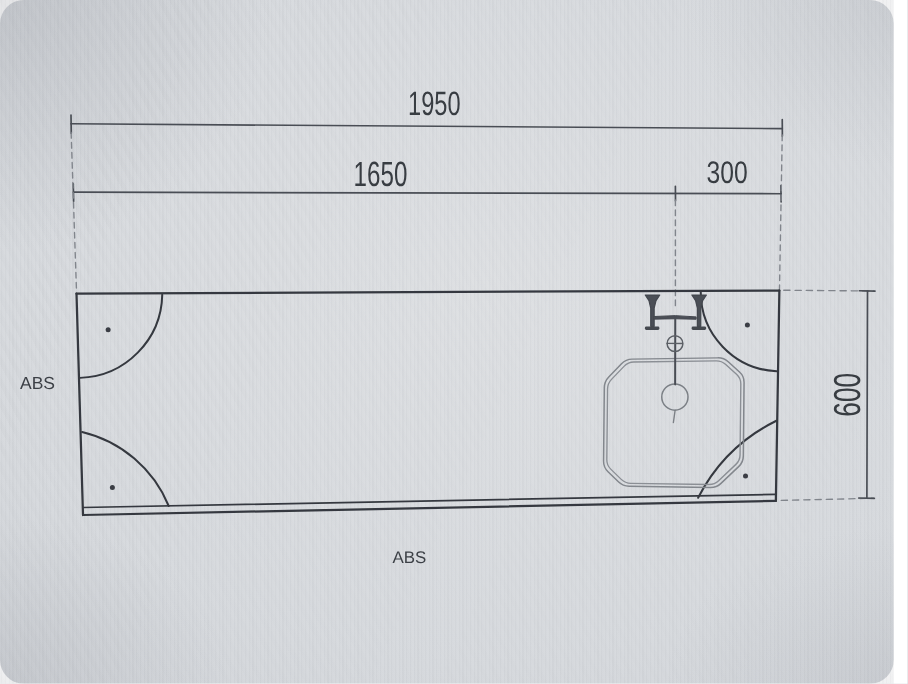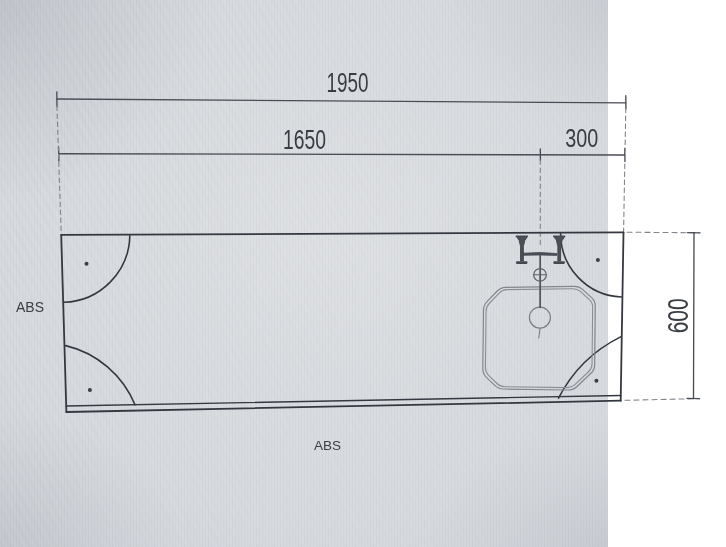--- a/index.html
+++ b/index.html
@@ -1,20 +1,21 @@
 <!DOCTYPE html>
 <html><head>
 <meta charset="utf-8">
 <style>
   html,body{margin:0;padding:0;}
   body{width:726px;height:547px;overflow:hidden;font-family:"Liberation Sans",sans-serif;}
-  .stage{position:relative;width:608px;height:547px;
+  .stage{position:relative;width:715px;height:547px;
     background:
       radial-gradient(130% 120% at 54% 42%, rgba(222,224,227,0.9) 0%, rgba(214,217,221,0.85) 45%, rgba(200,203,208,0.9) 85%, rgba(188,191,197,0.95) 100%),
       #d2d5d9;
+    border-radius: 19px;
   }
   .tex1{position:absolute;inset:0;
     background:repeating-linear-gradient(90deg, rgba(255,255,255,0.05) 0 1px, rgba(120,124,130,0.04) 1px 2px, rgba(255,255,255,0.015) 2px 3px);
   }
   .tex2{position:absolute;inset:0;
     background:repeating-linear-gradient(62deg, rgba(90,94,102,0.02) 0 3px, rgba(255,255,255,0.022) 5px 8px);
     -webkit-mask-image:linear-gradient(115deg, rgba(0,0,0,0.9) 0%, rgba(0,0,0,0.45) 40%, rgba(0,0,0,0.18) 70%, rgba(0,0,0,0.3) 100%);
     mask-image:linear-gradient(115deg, rgba(0,0,0,0.9) 0%, rgba(0,0,0,0.45) 40%, rgba(0,0,0,0.18) 70%, rgba(0,0,0,0.3) 100%);
   }
   .vigTL{position:absolute;left:0;top:0;width:260px;height:240px;

